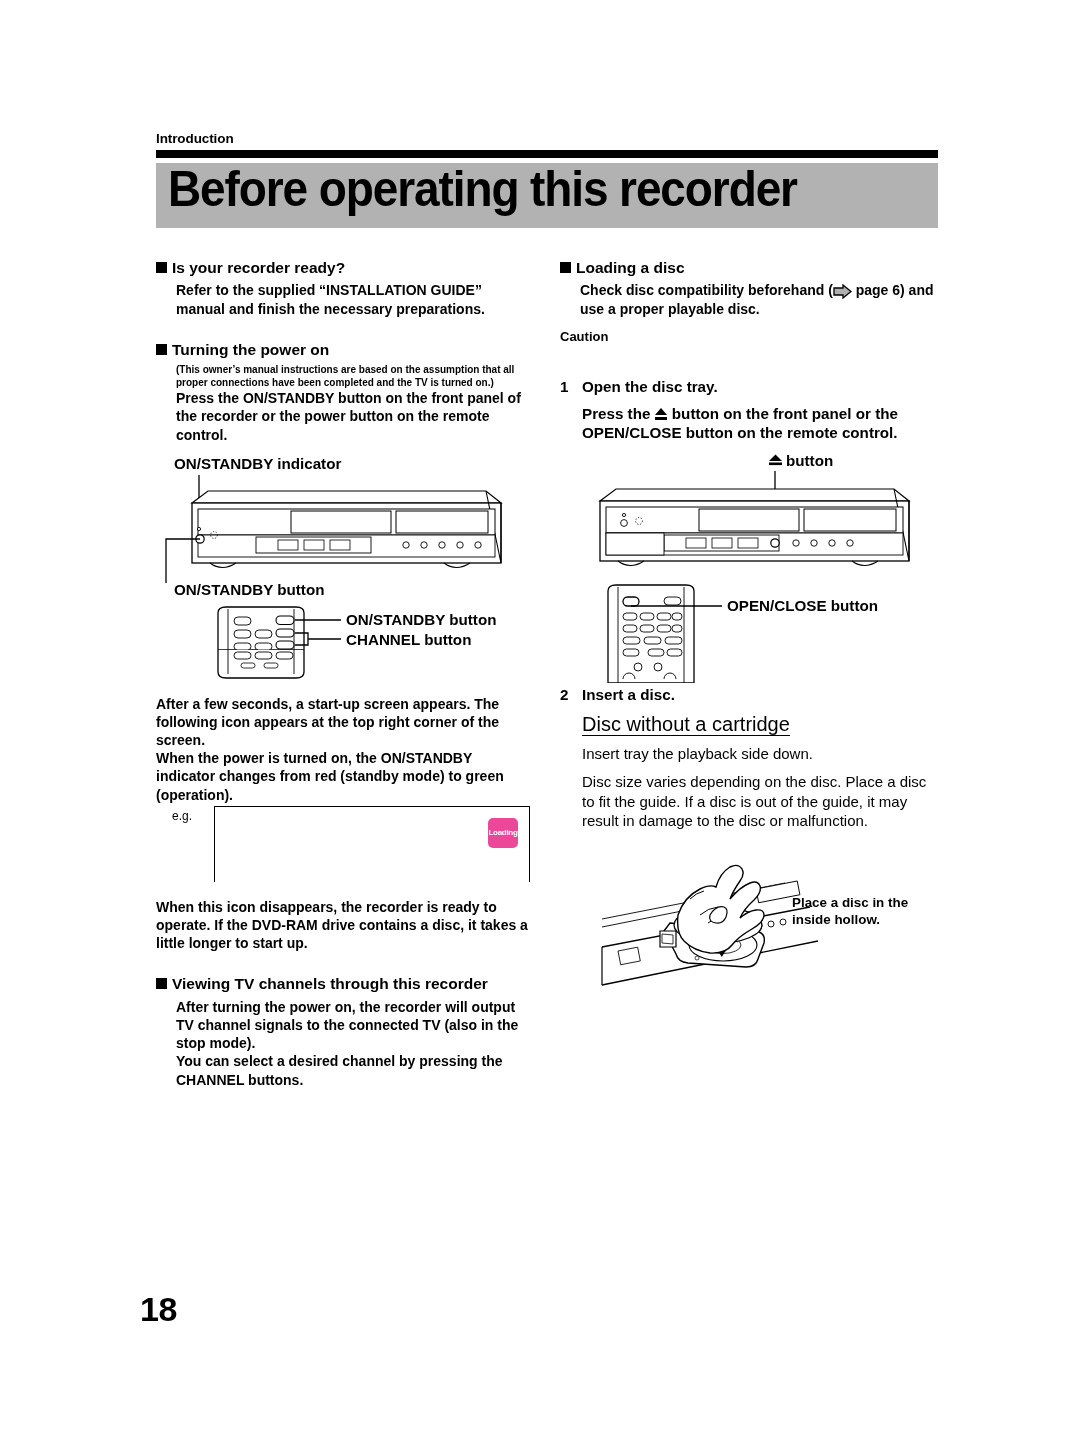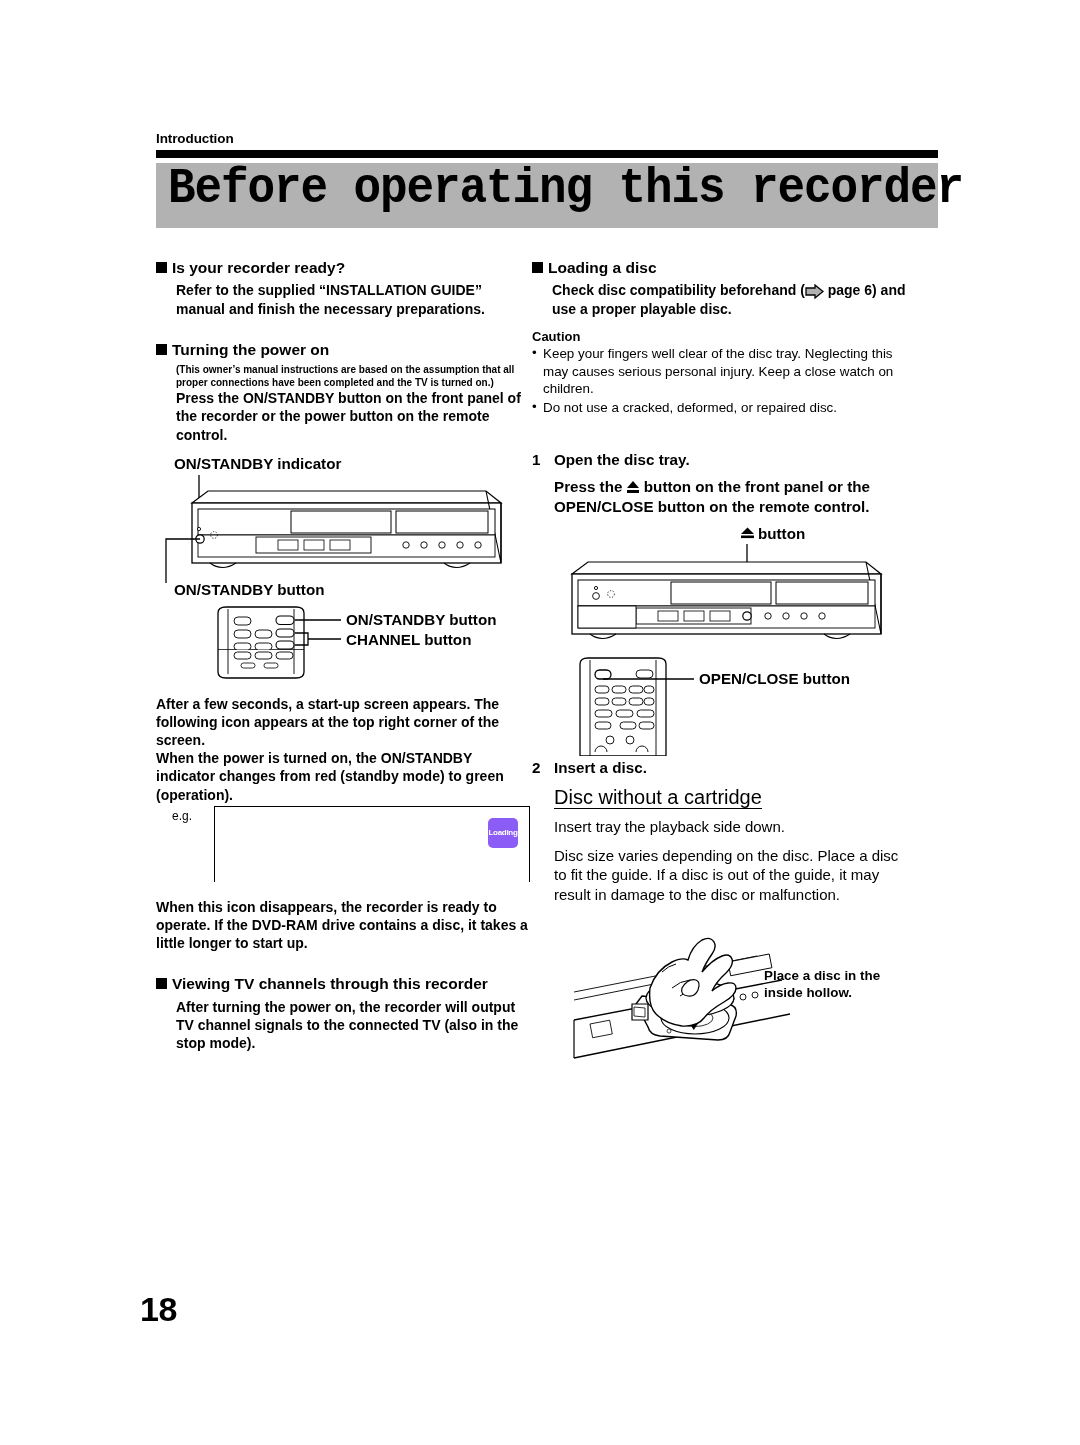--- a/index.html
+++ b/index.html
@@ -33,38 +33,37 @@
     height: 8px;
     background: #000000;
   }
   .title-bar {
     position: absolute;
     left: 156px;
     top: 163px;
     width: 782px;
     height: 65px;
     background: #b2b2b2;
-    font-family: Liberation Mono, monospace;
   }
   .title-bar h1 {
     margin: 0;
     position: absolute;
     left: 12px;
     top: -3px;
     font-size: 50px;
     font-weight: bold;
     letter-spacing: -1.2px;
     white-space: nowrap;
     transform: scaleX(0.92);
     transform-origin: left top;
   }
 
   
   .col-left  { position: absolute; left: 156px;  top: 258px; width: 374px; }
-  .col-right { position: absolute; left: 532px;  top: 258px; width: 382px; }
+  .col-right { position: absolute; left: 560px;  top: 258px; width: 382px; }
 
   
   .h-block {
     font-size: 15.5px;
     font-weight: bold;
     position: relative;
     padding-left: 16px;
     margin: 0 0 4px 0;
     line-height: 1.25;
   }
@@ -192,21 +191,21 @@
     border: 1.4px solid #000;
     border-bottom: none;
     background: #fff;
   }
   .loading-chip {
     position: absolute;
     right: 11px;
     top: 11px;
     width: 30px;
     height: 30px;
-    background: #8b5cf6;
+    background: #ec4899;
     border-radius: 5px;
     color: #fff;
     font-size: 8px;
     font-weight: bold;
     display: flex;
     align-items: center;
     justify-content: center;
     letter-spacing: -0.3px;
   }
 
@@ -344,39 +343,36 @@
 
     <p class="body nind">When this icon disappears, the recorder is ready to operate.  If the DVD-RAM drive contains a disc, it takes a little longer to start up.</p>
 
     <div class="gap-md"></div>
 
     <div class="h-block">
       <span class="sq"></span>
       <span>Viewing TV channels through this recorder</span>
     </div>
     <p class="body">After turning the power on, the recorder will output TV channel signals to the connected TV (also in the stop mode).</p>
+    <p class="body">You can select a desired channel by pressing the CHANNEL buttons.</p>
   </div>
 
   <div class="col-right">
 
     <div class="h-block">
       <span class="sq"></span>
       <span>Loading a disc</span>
     </div>
     <p class="body"><span>Check disc compatibility beforehand (</span><span class="arrow-ref"><svg width="19" height="15" viewBox="0 0 19 15">
             <path d="M1 4 L10 4 L10 1 L18 7.5 L10 14 L10 11 L1 11 Z" fill="#b0b0b0" stroke="#000" stroke-width="1.3"></path>
           </svg></span><span> page 6) and use a proper playable disc.</span></p>
 
     <div class="gap-sm"></div>
 
     <div class="caution-head">Caution</div>
-    <ul class="caution">
-      <li>Keep your fingers well clear of the disc tray. Neglecting this may causes serious personal injury.  Keep a close watch on children.</li>
-      <li>Do not use a cracked, deformed, or repaired disc.</li>
-    </ul>
 
     <div class="gap-lg"></div>
 
     <div class="step">
       <span class="num">1</span>
       <span class="txt">Open the disc tray.</span>
     </div>
     <div style="height:7px"></div>
     <div class="substep"><span>Press the </span><span class="eject"></span><span> button on the front panel or the OPEN/CLOSE button on the remote control.</span></div>
 

